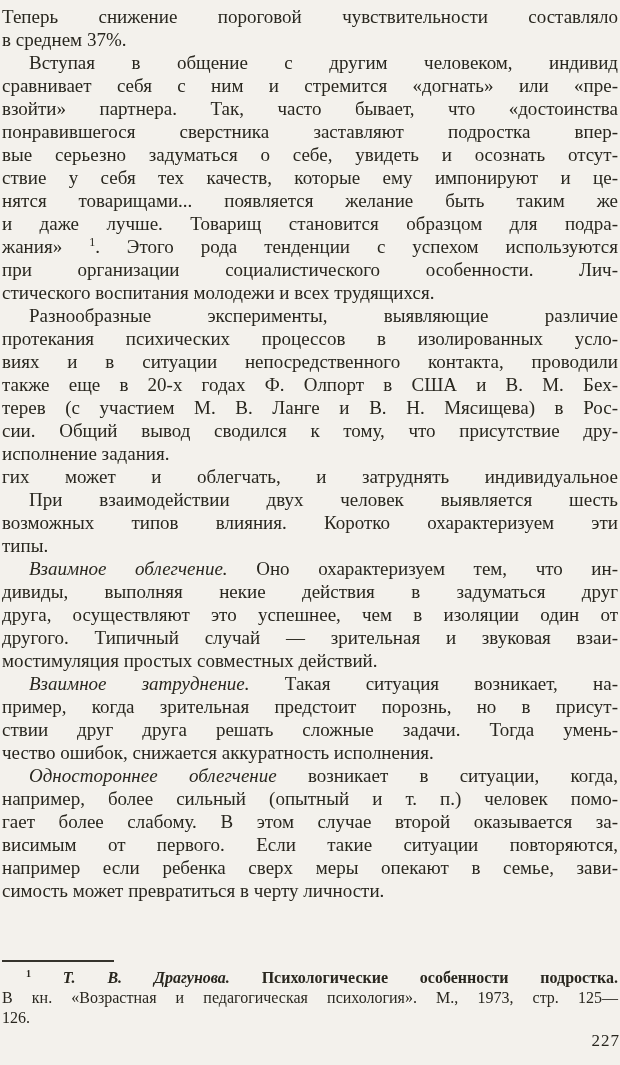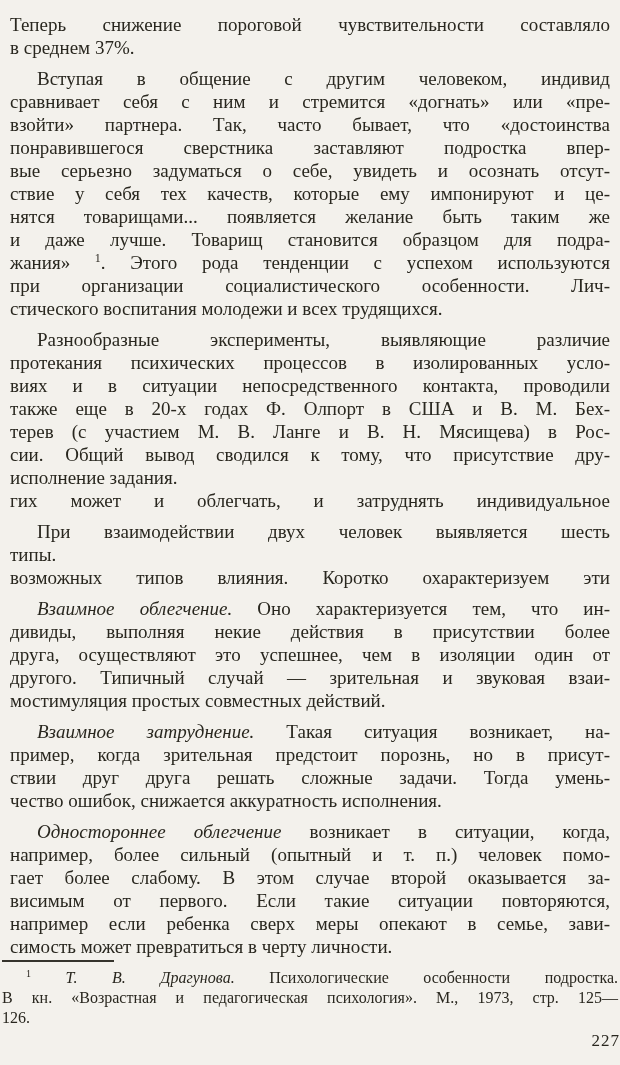--- a/index.html
+++ b/index.html
@@ -15,21 +15,21 @@
     color: #29271f;
     font-family: "Liberation Serif", "DejaVu Serif", serif;
     overflow: hidden;
   }
   .body-text {
     position: absolute;
     top: 5px;
     left: 2px;
     width: 616px;
   }
-  .para { margin: 8px; padding: 0; }
+  .para { margin: 0; padding: 0; }
   .line {
     font-size: 19px;
     line-height: 23px;
     text-align: justify;
     text-align-last: justify;
   }
   .line.last { text-align-last: left; }
   .para.indent .line:first-child { text-indent: 27px; }
   .it { font-style: italic; }
   sup {
@@ -48,21 +48,21 @@
   .footnote-text {
     position: absolute;
     left: 2px;
     top: 968px;
     width: 616px;
   }
   .footnote-text .line {
     font-size: 16px;
     line-height: 20px;
   }
-  .footnote-text .line:first-child { text-indent: 24px; }
+  .footnote-text .line:first-child { text-indent: 24px; font-weight: bold; }
   .footnote-text sup { font-size: 10px; }
   .page-number {
     position: absolute;
     top: 1031px;
     left: 0;
     width: 620px;
     font-size: 17px;
     letter-spacing: 1px;
     text-align: right;
   }
@@ -94,26 +94,26 @@
         <div class="line"><span>протекания психических процессов в изолированных усло-</span></div>
         <div class="line"><span>виях и в ситуации непосредственного контакта, проводили</span></div>
         <div class="line"><span>также еще в 20-х годах Ф. Олпорт в США и В. М. Бех-</span></div>
         <div class="line"><span>терев (с участием М. В. Ланге и В. Н. Мясищева) в Рос-</span></div>
         <div class="line"><span>сии. Общий вывод сводился к тому, что присутствие дру-</span></div>
         <div class="line last"><span>исполнение задания.</span></div>
         <div class="line"><span>гих может и облегчать, и затруднять индивидуальное</span></div>
       </div>
       <div class="para indent">
         <div class="line"><span>При взаимодействии двух человек выявляется шесть</span></div>
+        <div class="line"><span>возможных типов влияния. Коротко охарактеризуем эти</span></div>
         <div class="line last"><span>типы.</span></div>
-        <div class="line"><span>возможных типов влияния. Коротко охарактеризуем эти</span></div>
       </div>
       <div class="para indent">
-        <div class="line"><span class="it">Взаимное облегчение.</span><span> Оно характеризуется тем, что ин-</span></div>
-        <div class="line"><span>дивиды, выполняя некие действия в присутствии более</span></div>
+        <div class="line"><span class="it">Взаимное облегчение.</span><span> Оно охарактеризуем тем, что ин-</span></div>
+        <div class="line"><span>дивиды, выполняя некие действия в задуматься друг</span></div>
         <div class="line"><span>друга, осуществляют это успешнее, чем в изоляции один от</span></div>
         <div class="line"><span>другого. Типичный случай — зрительная и звуковая взаи-</span></div>
         <div class="line last"><span>мостимуляция простых совместных действий.</span></div>
       </div>
       <div class="para indent">
         <div class="line"><span class="it">Взаимное затруднение.</span><span> Такая ситуация возникает, на-</span></div>
         <div class="line"><span>пример, когда зрительная предстоит порознь, но в присут-</span></div>
         <div class="line"><span>ствии друг друга решать сложные задачи. Тогда умень-</span></div>
         <div class="line last"><span>чество ошибок, снижается аккуратность исполнения.</span></div>
       </div>

